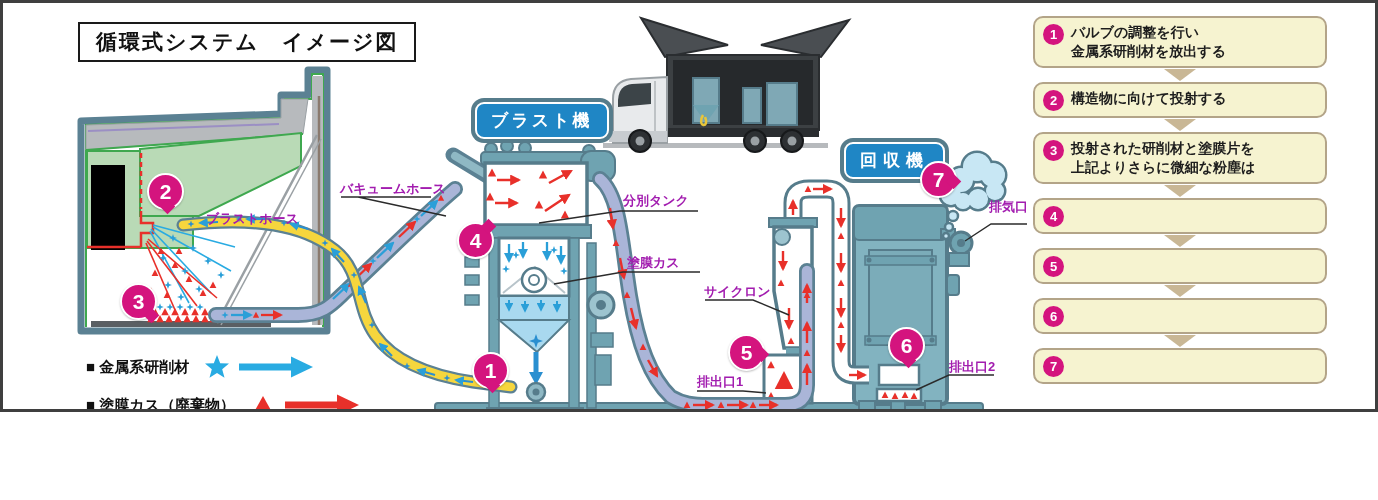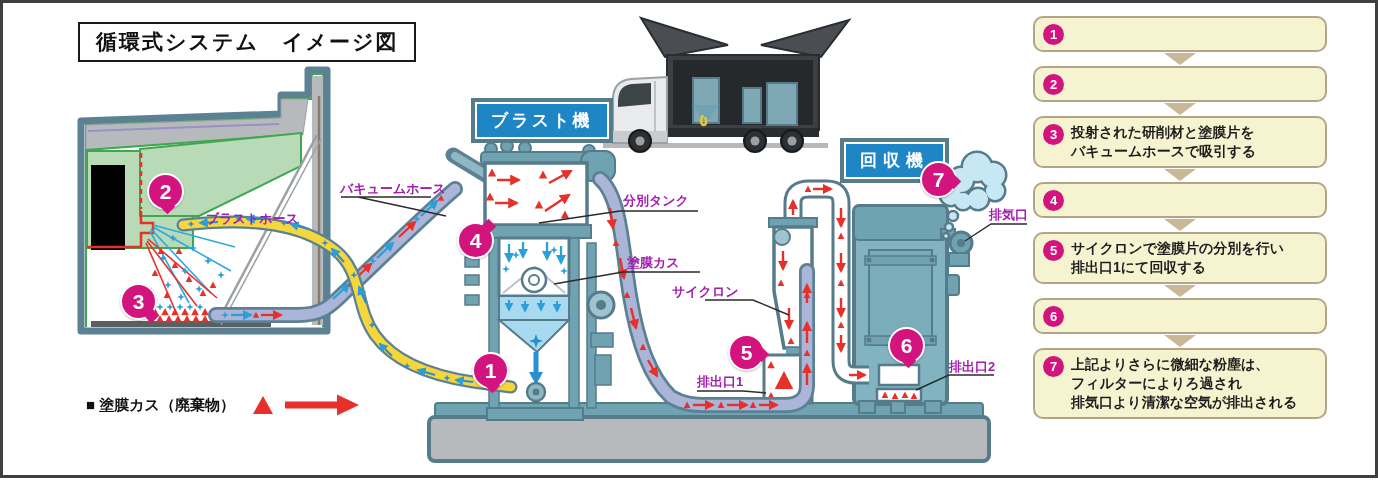--- a/index.html
+++ b/index.html
@@ -1,24 +1,24 @@
 <!DOCTYPE html>
 <html><head>
 <meta charset="utf-8">
 <style>
   html,body{margin:0;padding:0;background:#fff;}
-  .frame{position:relative;width:1378px;height:478px;background:#fff;border:3px solid #3f3f3f;box-sizing:border-box;overflow:hidden;
+  .frame{position:relative;width:1378px;height:412px;background:#fff;border:3px solid #3f3f3f;box-sizing:border-box;overflow:hidden;
          font-family:"Liberation Sans","DejaVu Sans",sans-serif;}
   .art{position:absolute;left:0;top:0;}
   
   .title-box{position:absolute;left:75px;top:19px;background:#fff;border:2.5px solid #1a1a1a;
              padding:4px 16px;font-size:21px;font-weight:bold;color:#111;letter-spacing:2px;white-space:nowrap;}
   
   .plate{position:absolute;background:#1f86c5;color:#fff;font-weight:bold;font-size:17px;
-         padding:5px 14px;border:2.5px solid #fff;border-radius:0;box-shadow:0 0 0 4px #567c8b;
+         padding:5px 14px;border:2.5px solid #fff;border-radius:9px;box-shadow:0 0 0 4px #567c8b;
          letter-spacing:3px;white-space:nowrap;}
   .plate.recovery{letter-spacing:6px;margin-top:40px;}
   
   .plabel{position:absolute;font-size:13px;line-height:15px;font-weight:bold;color:#a21caf;white-space:nowrap;}
   
   .badge{position:absolute;width:37px;height:37px;border-radius:50%;background:#d4147e;border:2.5px solid #fff;
          box-sizing:border-box;color:#fff;font-size:21px;font-weight:bold;display:flex;align-items:center;justify-content:center;
          box-shadow:0 1px 2px rgba(0,0,0,.25);}
   .badge::before{content:"";position:absolute;width:11px;height:11px;background:#d4147e;transform:rotate(45deg);z-index:-1;}
   .badge{z-index:5;}
@@ -407,24 +407,24 @@
 
 <div class="title-box">循環式システム　イメージ図</div>
 
 <div class="plate" style="left:472px;top:99px;">ブラスト機</div>
 <div class="plate recovery" style="left:841px;top:99px;">回収機</div>
 
 <div class="plabel" style="left:337px;top:178px;">バキュームホース</div>
 <div class="plabel" style="left:203px;top:208px;">ブラストホース</div>
 <div class="plabel" style="left:620px;top:191px;font-family:Liberation Mono, monospace;">分別タンク</div>
 <div class="plabel" style="left:624px;top:252px;">塗膜カス</div>
-<div class="plabel" style="left:669px;top:281px;">サイクロン</div>
+<div class="plabel" style="left:701px;top:281px;">サイクロン</div>
 <div class="plabel" style="left:694px;top:371px;">排出口1</div>
 <div class="plabel" style="left:946px;top:356px;">排出口2</div>
-<div class="plabel" style="left:986px;top:204px;">排気口</div>
+<div class="plabel" style="left:986px;top:196px;">排気口</div>
 
 <div class="badge tail-b" style="left:469px;top:349px;">
       <span>1</span>
     </div>
 <div class="badge tail-b" style="left:144px;top:170px;">
       <span>2</span>
     </div>
 <div class="badge tail-br" style="left:117px;top:280px;">
       <span>3</span>
     </div>
@@ -434,59 +434,65 @@
 <div class="badge tail-r" style="left:725px;top:331px;">
       <span>5</span>
     </div>
 <div class="badge tail-b" style="left:885px;top:324px;">
       <span>6</span>
     </div>
 <div class="badge tail-r" style="left:917px;top:158px;">
       <span>7</span>
     </div>
 
+<div class="legend-row" style="left:83px;top:350px;">
+  <span>■ 金属系研削材</span>
+  <svg width="125" height="28" viewBox="0 0 125 28">
+    <path d="M14,2 L17.2,10.2 L26,10.6 L19.2,16.2 L21.5,24.8 L14,20 L6.5,24.8 L8.8,16.2 L2,10.6 L10.8,10.2 Z" fill="#29abe2"></path>
+    <rect x="36" y="10.5" width="55" height="7" fill="#29abe2"></rect>
+    <polygon points="88,3.5 88,24.5 110,14" fill="#29abe2"></polygon>
+  </svg>
+</div>
 <div class="legend-row" style="left:83px;top:388px;">
   <span>■ 塗膜カス（廃棄物）</span>
   <svg width="125" height="28" viewBox="0 0 125 28">
     <polygon points="14,5 24,23 4,23" fill="#e8302a"></polygon>
     <rect x="36" y="10.5" width="55" height="7" fill="#e8302a"></rect>
     <polygon points="88,3.5 88,24.5 110,14" fill="#e8302a"></polygon>
   </svg>
 </div>
 
 <div class="steps">
   <div class="step">
     <span class="step-num">1</span>
+    <span class="step-text">バルブの調整を行い
+金属系研削材を放出する</span>
   </div>
   <div class="step-arrow"></div>
   <div class="step">
     <span class="step-num">2</span>
+    <span class="step-text">構造物に向けて投射する</span>
   </div>
   <div class="step-arrow"></div>
   <div class="step">
     <span class="step-num">3</span>
     <span class="step-text">投射された研削材と塗膜片を
-バキュームホースで吸引する</span>
+上記よりさらに微細な粉塵は</span>
   </div>
   <div class="step-arrow"></div>
   <div class="step">
     <span class="step-num">4</span>
   </div>
   <div class="step-arrow"></div>
   <div class="step">
     <span class="step-num">5</span>
-    <span class="step-text">サイクロンで塗膜片の分別を行い
-排出口1にて回収する</span>
   </div>
   <div class="step-arrow"></div>
   <div class="step">
     <span class="step-num">6</span>
   </div>
   <div class="step-arrow"></div>
   <div class="step">
     <span class="step-num">7</span>
-    <span class="step-text">上記よりさらに微細な粉塵は、
-フィルターによりろ過され
-排気口より清潔な空気が排出される</span>
   </div>
 </div>
 
 </div>
 
 </body></html>

